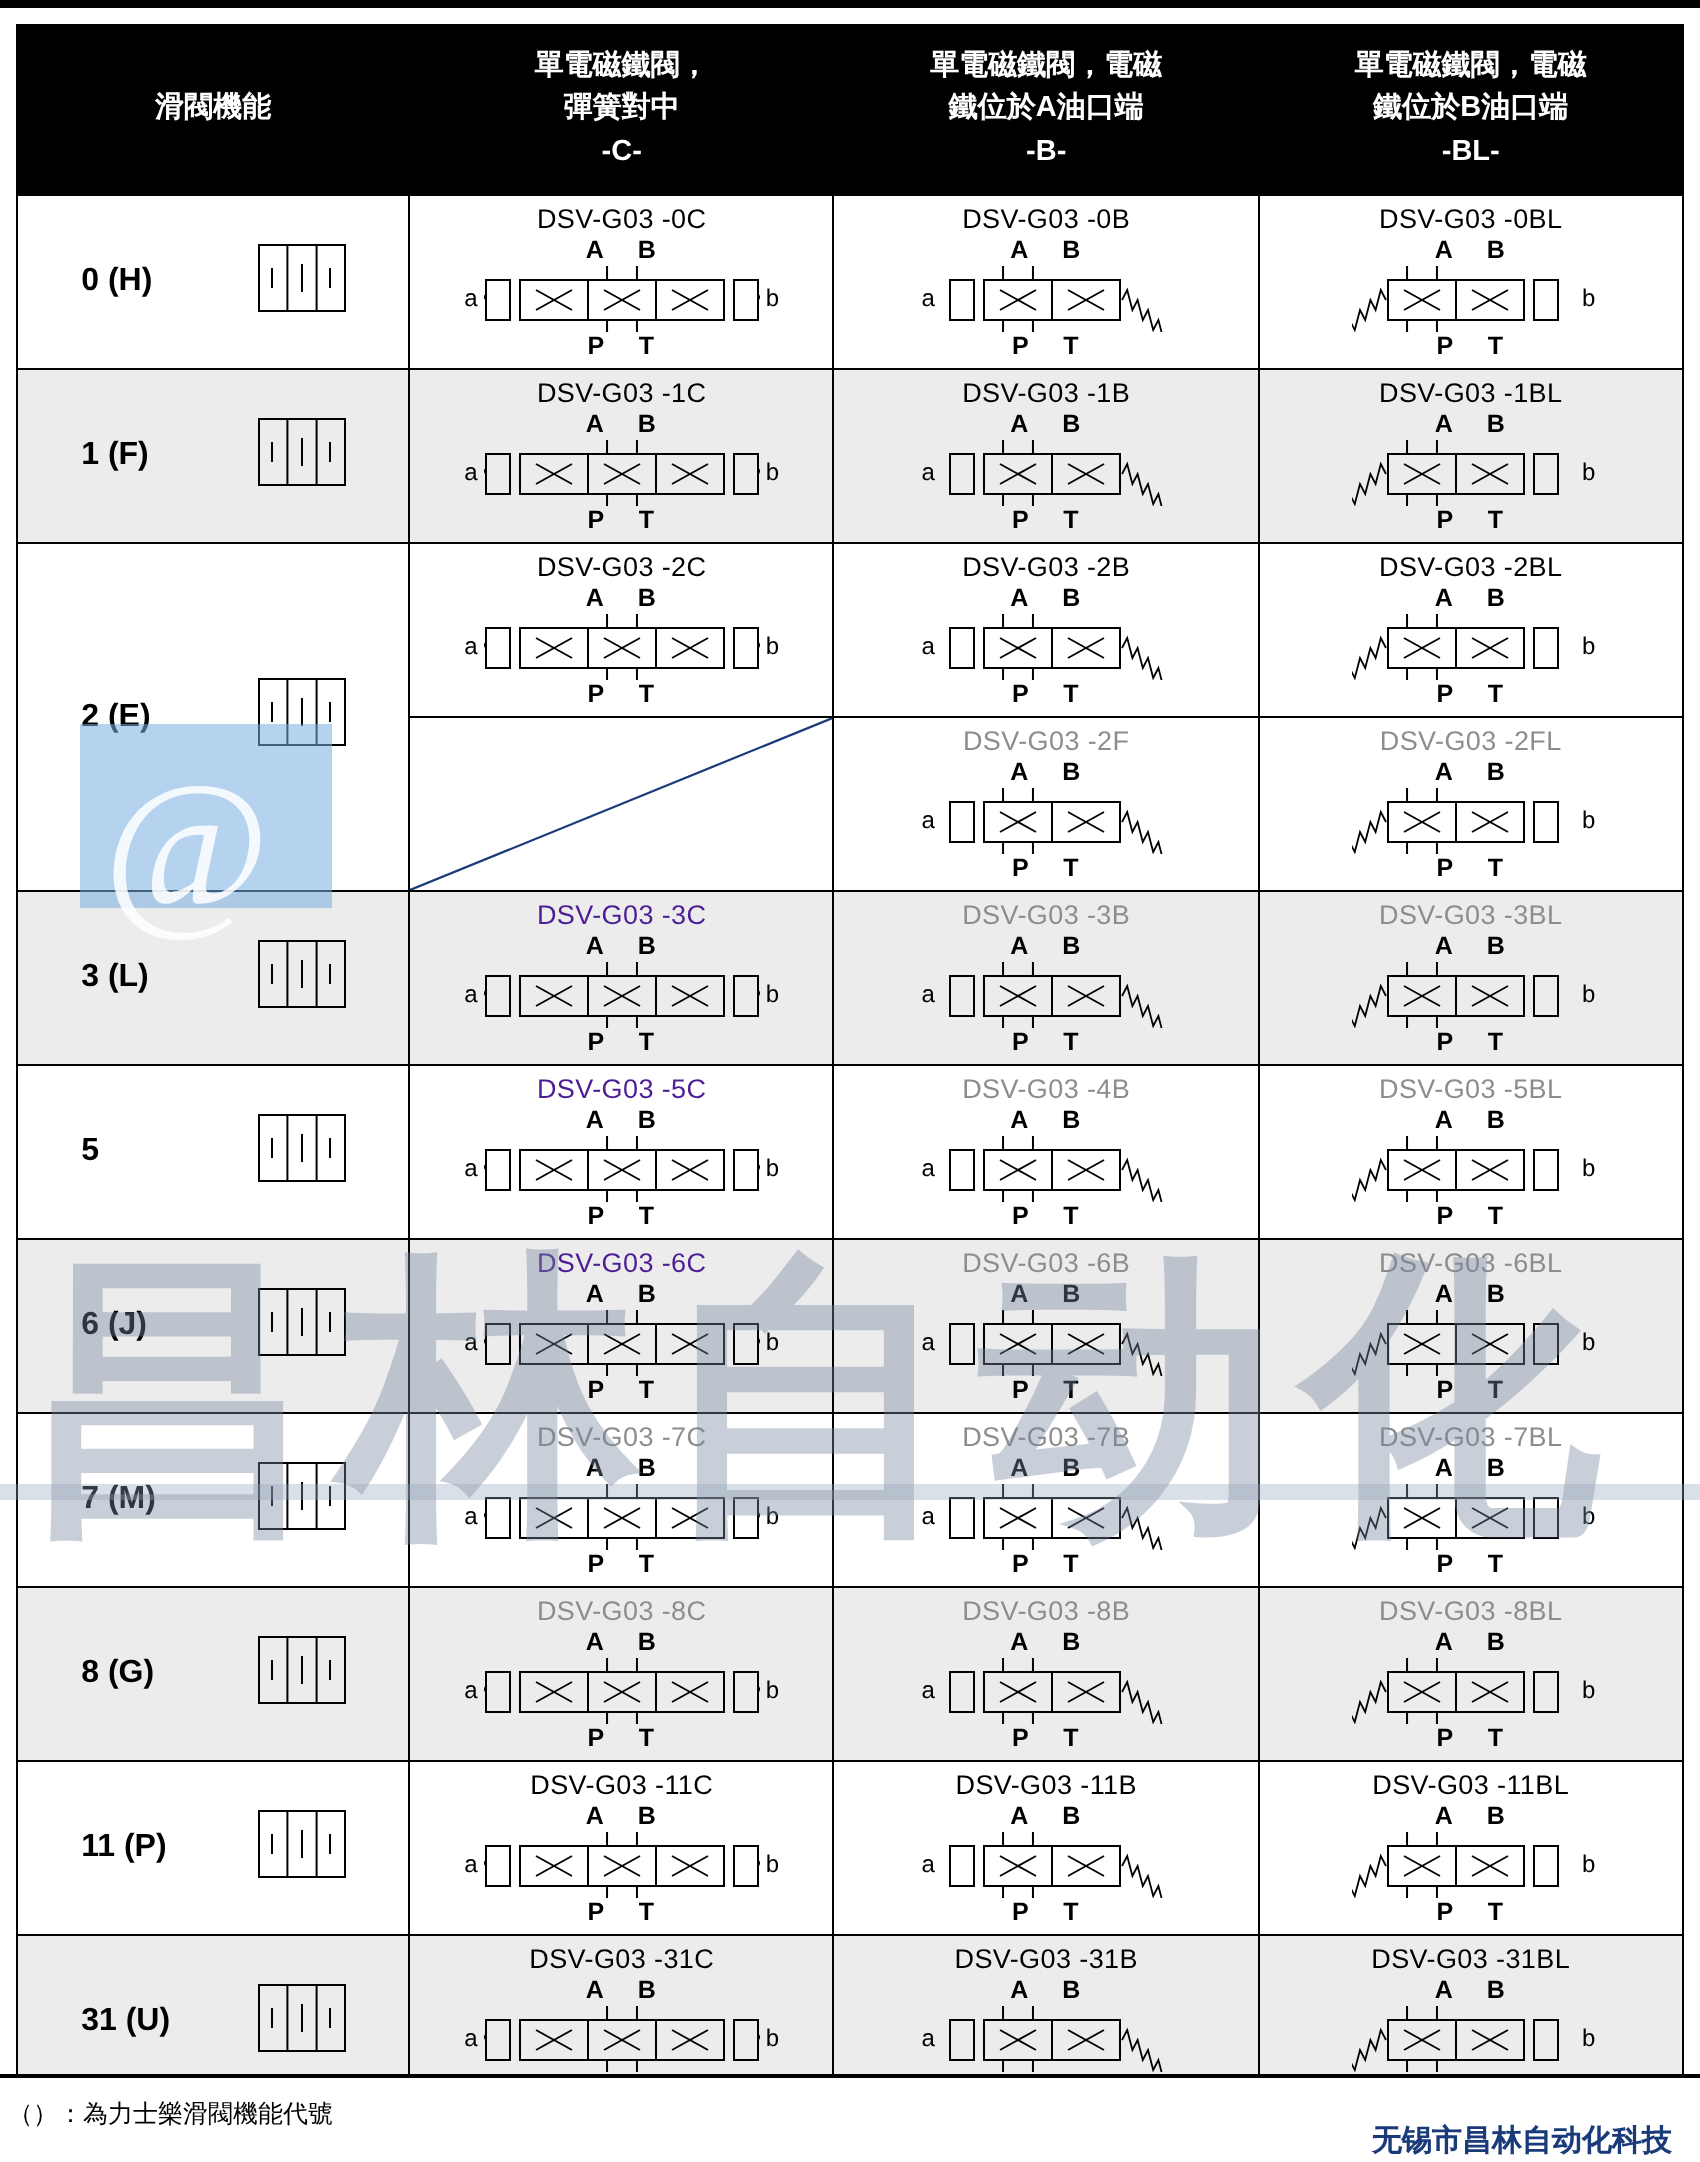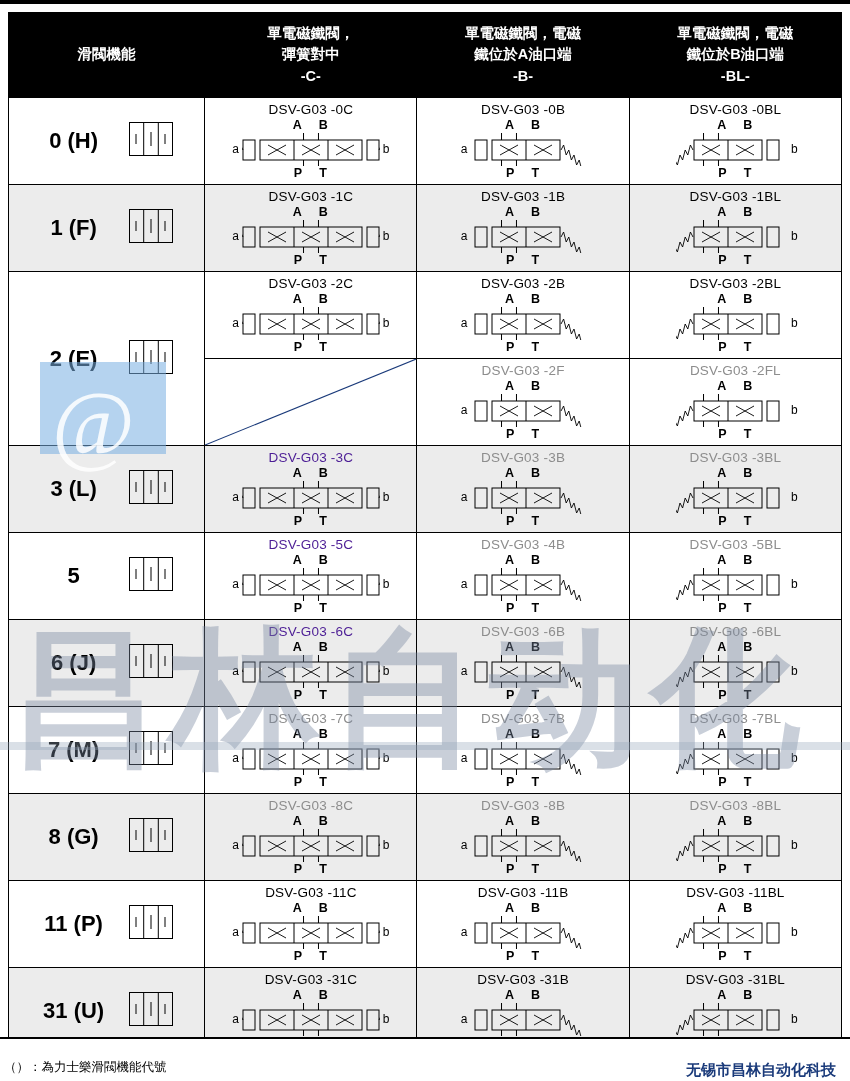--- a/index.html
+++ b/index.html
@@ -43,21 +43,21 @@
   tbody tr{height:76px;}
 
   td.fn{
     background:#fff;
     position:relative;
   }
   tr.alt td.fn{background:#ececec;margin-top:43px;}
   tr.alt td.cell{background:#ececec;}
 
   .fn-wrap{display:flex;align-items:center;justify-content:center;gap:22px;}
-  .fn-label{font-size:22px;font-weight:bold;min-width:66px;text-align:center;}
+  .fn-label{font-size:16px;font-weight:bold;min-width:66px;text-align:left;}
   .fn-sym{width:44px;height:34px;}
 
   td.cell{position:relative;background:#fff;}
   .code{
     font-size:13.5px;
     letter-spacing:.2px;
     margin-bottom:1px;
     white-space:nowrap;
   }
   .ports{font-size:12.5px;font-weight:bold;letter-spacing:7px;margin-left:6px;}
@@ -66,21 +66,21 @@
 
   
   .faded{color:#8d8d8d;}
   .blueish{color:#4c1d95;}
 
   
   .slash{position:absolute;left:0;top:0;width:100%;height:100%;pointer-events:none;}
 
   
   .footer{position:absolute;left:0;bottom:0;width:850px;height:42px;border-top:2px solid #000;background:#fff;}
-  .footer-left{position:absolute;left:4px;top:20px;font-size:12.5px;text-align:right;}
+  .footer-left{position:absolute;left:4px;top:10px;font-size:12.5px;text-align:right;}
   .footer-right{position:absolute;right:14px;top:22px;font-size:15px;font-weight:bold;color:#1a3a7a;}
 
   
   .wm{position:absolute;left:0;top:0;width:850px;height:1081px;pointer-events:none;}
   .wm-text{
     position:absolute;
     font-family:"Liberation Serif", serif;
     color:rgba(120,140,170,.40);
     font-weight:bold;
     white-space:nowrap;

